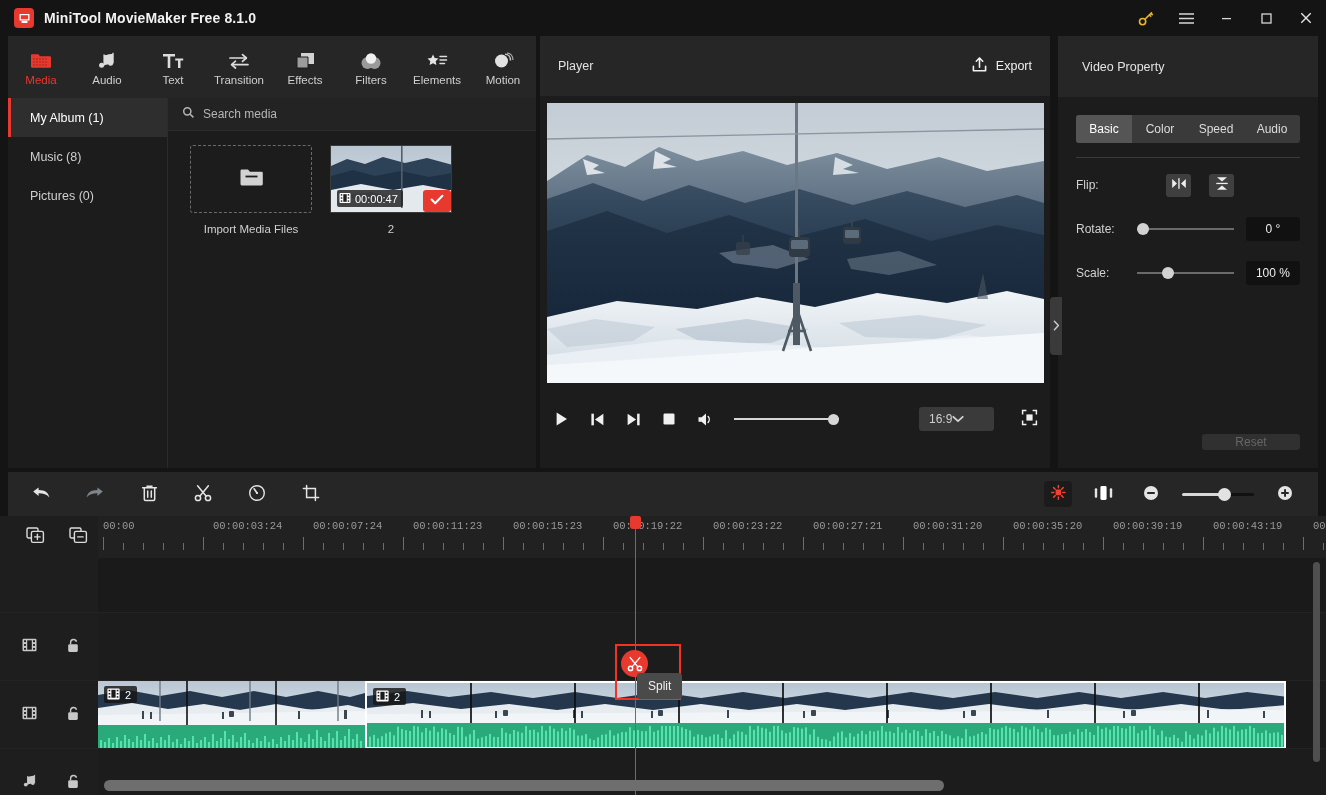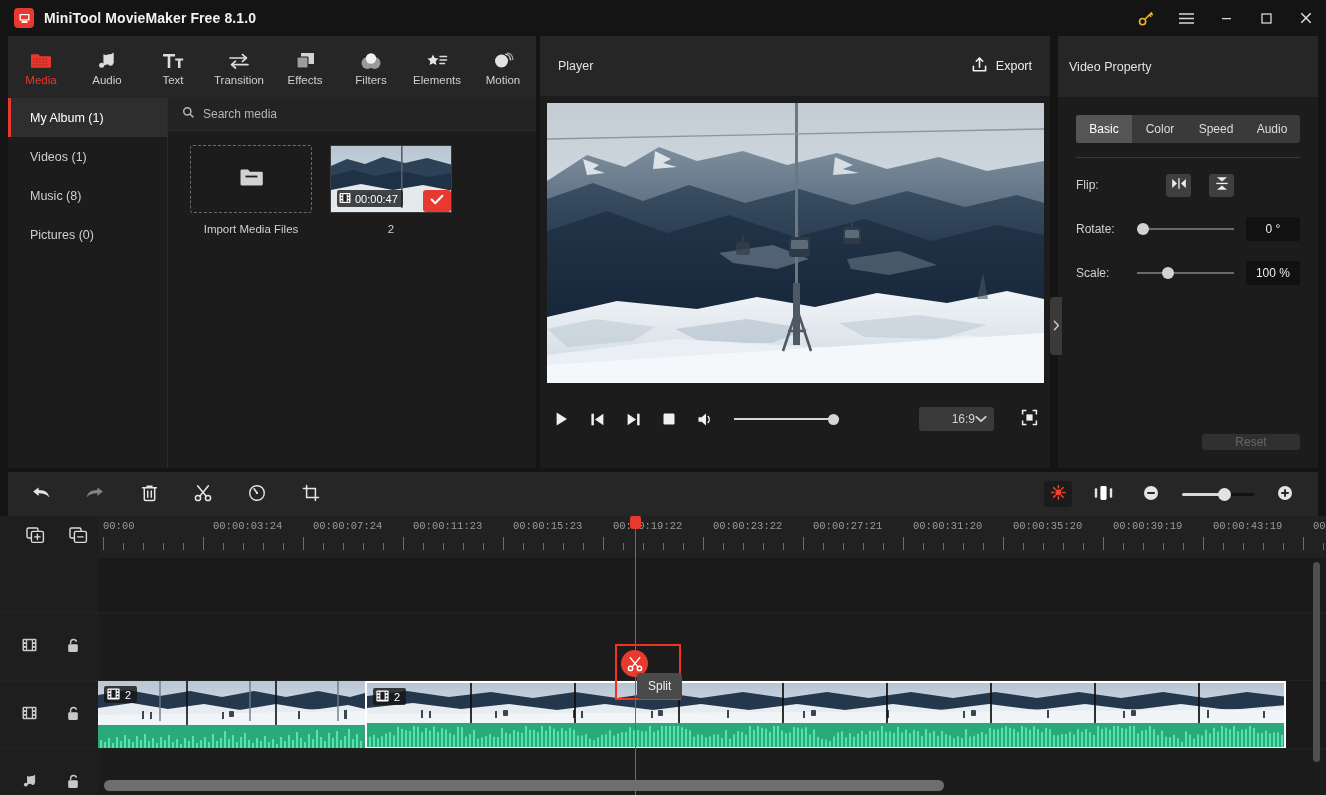--- a/index.html
+++ b/index.html
@@ -100,28 +100,28 @@
   .times { font-size:12.5px; white-space:nowrap; letter-spacing:.2px; }
   .times .cur { color:#e8392e; }
   .times .tot { color:#e8e8e8; }
   .prow2 { display:flex; align-items:center; gap:14px; margin-top:12px; }
   .pbtn { width:22px; height:22px; display:flex; align-items:center; justify-content:center; color:#f0f0f0; }
   .vol { position:relative; width:105px; height:14px; display:flex; align-items:center; margin-left:4px; }
   .voltrack { position:absolute; left:0; right:0; height:2px; background:#d6d6d6; }
   .volknob { position:absolute; right:0; width:11px; height:11px; border-radius:50%; background:#d6d6d6; }
   .ratio {
     margin-left:auto; width:75px; height:24px; background:#3a3a3a; border-radius:3px;
-    display:flex; align-items:center; justify-content:flex-end; padding:0 7px 0 10px;
+    display:flex; align-items:center; justify-content:flex-start; padding:0 7px 0 10px;
     font-size:12px; color:#cfcfcf;
   }
   .fsbtn { width:22px; height:22px; display:flex; align-items:center; justify-content:center; color:#f0f0f0; margin-left:10px; }
 
   
   .proppanel { position:absolute; left:1058px; top:36px; width:260px; height:432px; background:#1c1c1c; }
-  .prophead { height:61px; background:#262626; display:flex; align-items:center; padding-left:11px; font-size:12.5px; color:#e2e2e2; }
+  .prophead { height:61px; background:#262626; display:flex; align-items:center; padding-left:24px; font-size:12.5px; color:#e2e2e2; }
   .propbody { padding:18px 18px 0 18px; position:relative; height:371px; }
   .ptabs { display:flex; background:#3a3a3a; border-radius:3px; overflow:hidden; height:28px; width:100%; }
   .ptab { flex:1 1 0; display:flex; align-items:center; justify-content:center; font-size:12px; color:#dcdcdc; }
   .ptab.active { background:#555; color:#fff; }
   .prule { height:1px; background:#3a3a3a; margin:14px 0 0 0; }
   .prow { display:flex; align-items:center; height:34px; margin-top:10px; }
   .plabel { width:62px; font-size:12px; color:#d2d2d2; }
   .flipbtn {
     width:25px; height:23px; background:#3f3f3f; border-radius:3px;
     display:flex; align-items:center; justify-content:center; color:#eee; margin-right:18px;
@@ -355,23 +355,20 @@
           </svg>
       </span>
       <span>Motion</span>
     </div>
   </div>
 
   <div class="mediapanel">
     <div class="albumlist">
       <div class="albumitem active">
         <span>My Album (1)</span>
-      </div>
-      <div class="albumitem">
-        <span>Videos (1)</span>
       </div>
       <div class="albumitem">
         <span>Music (8)</span>
       </div>
       <div class="albumitem">
         <span>Pictures (0)</span>
       </div>
     </div>
     <div class="mediaright">
       <div class="mediatop">

